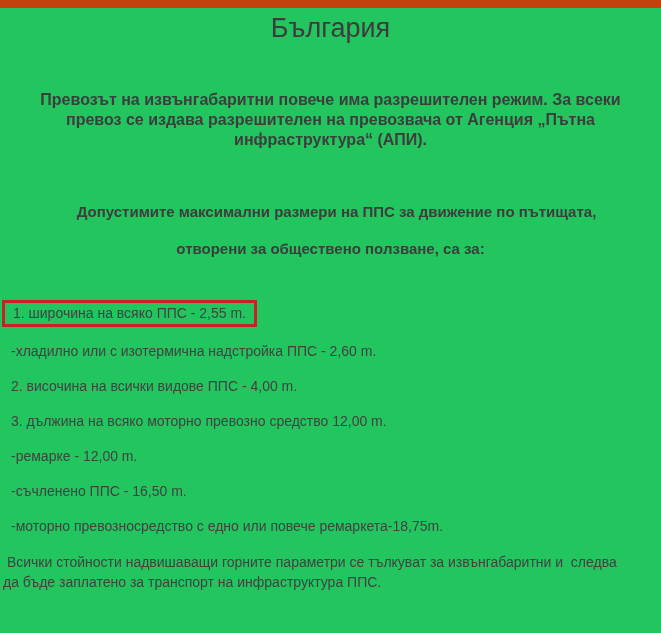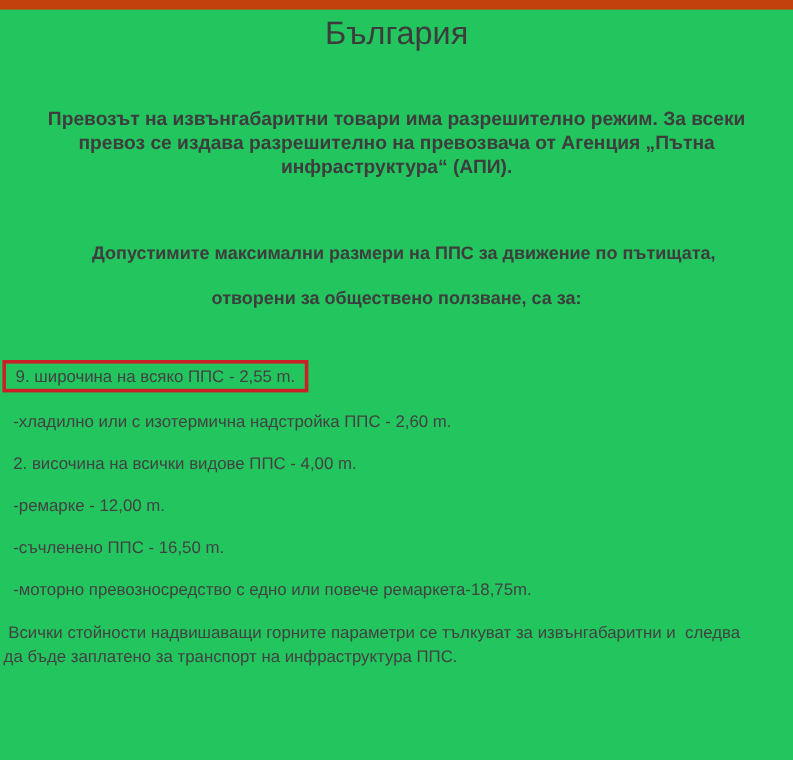--- a/index.html
+++ b/index.html
@@ -71,39 +71,40 @@
   .footnote-line { white-space: pre-wrap; }
 </style>
 </head>
 <body>
 
 <div class="page">
 
   <h1 class="page-title">България</h1>
 
   <div class="intro">
-    <div class="intro-line">Превозът на извънгабаритни товари има разрешително режим. За всеки</div>
-    <div class="intro-line">превоз се издава разрешително на превозвача от Агенция „Пътна</div>
+    <div class="intro-line">Превозът на извънгабаритни повече има разрешителен режим. За всеки</div>
+    <div class="intro-line">превоз се издава разрешителен на превозвача от Агенция „Пътна</div>
     <div class="intro-line">инфраструктура“ (АПИ).</div>
   </div>
 
   <p class="subhead subhead-1">Допустимите максимални размери на ППС за движение по пътищата,</p>
 
   <p class="subhead subhead-2">отворени за обществено ползване, са за:</p>
 
   <div class="highlight-row">
     <span class="red-box" style="border-color: rgb(204, 32, 39);">
-      <span>9. широчина на всяко ППС - 2,55 m.</span>
+      <span>1. широчина на всяко ППС - 2,55 m.</span>
     </span>
   </div>
 
   <p class="item item-first">-хладилно или с изотермична надстройка ППС - 2,60 m.</p>
 
   <p class="item">2. височина на всички видове ППС - 4,00 m.</p>
 
+  <p class="item">3. дължина на всяко моторно превозно средство 12,00 m.</p>
 
   <p class="item">-ремарке - 12,00 m.</p>
 
   <p class="item">-съчленено ППС - 16,50 m.</p>
 
   <p class="item">-моторно превозносредство с едно или повече ремаркета-18,75m.</p>
 
   <div class="footnote">
     <div class="footnote-line"> Всички стойности надвишаващи горните параметри се тълкуват за извънгабаритни и  следва</div>
     <div class="footnote-line">да бъде заплатено за транспорт на инфраструктура ППС.</div>

